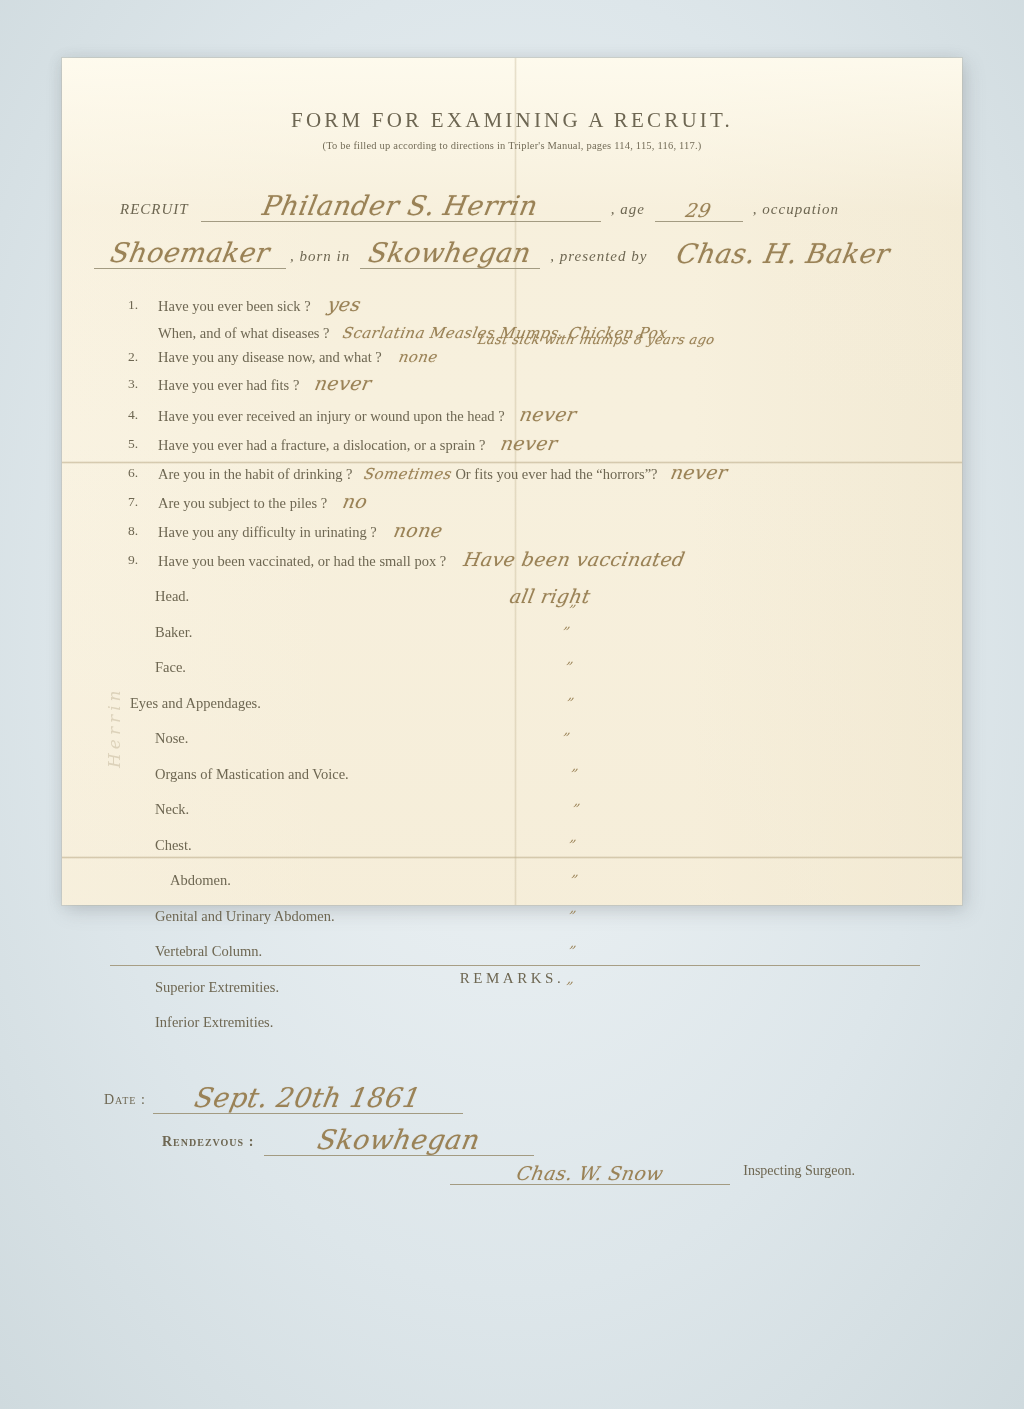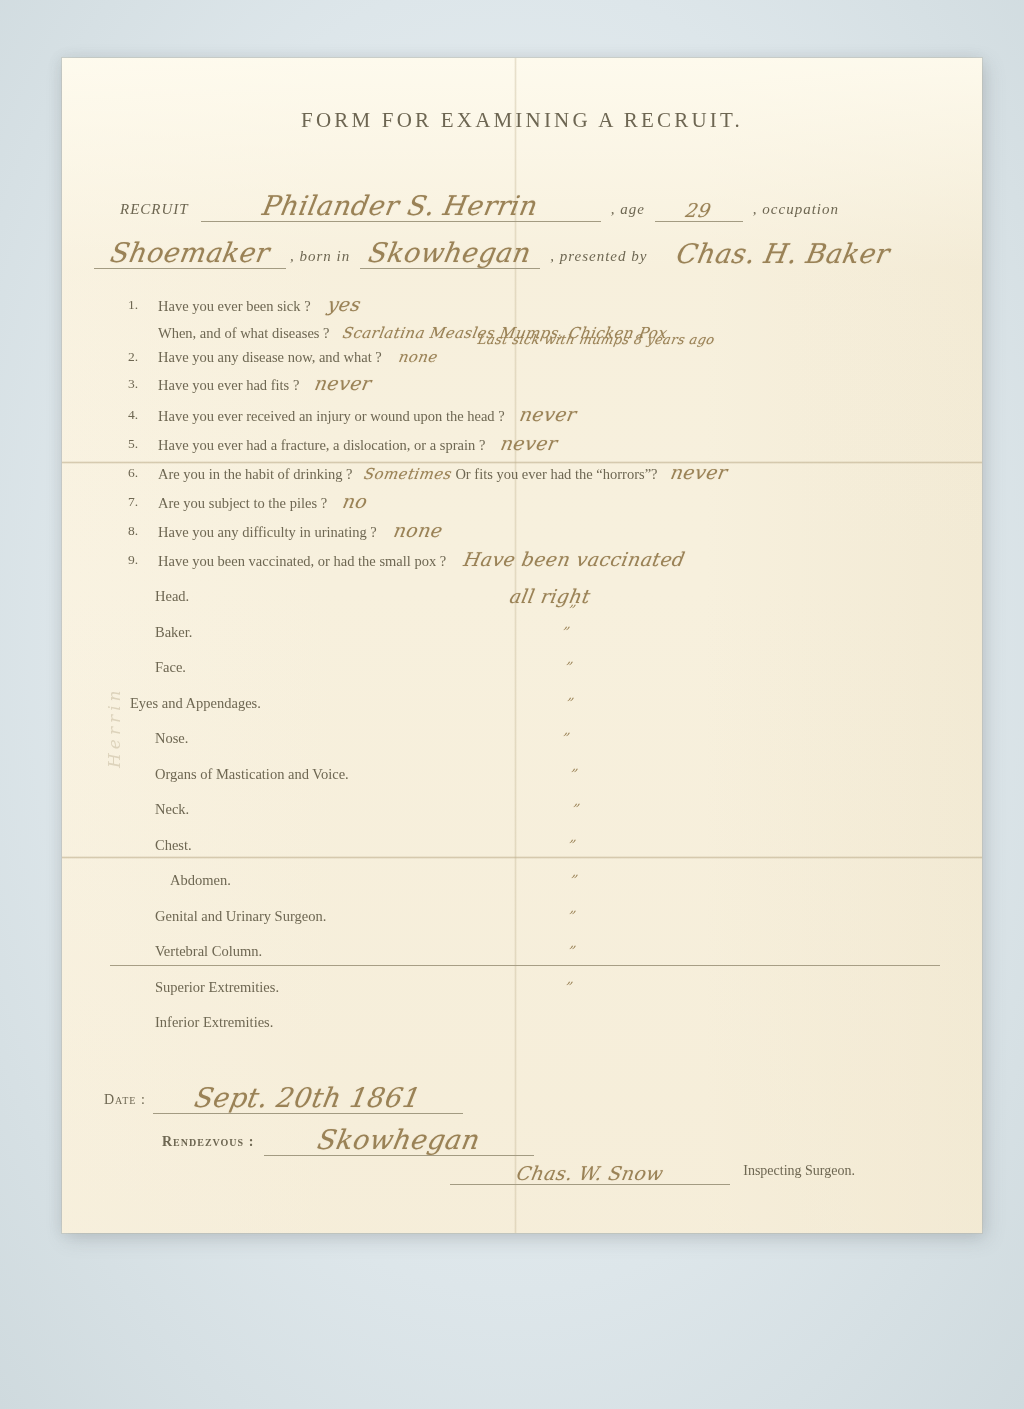--- a/index.html
+++ b/index.html
@@ -20,30 +20,29 @@
     inset: 0;
     background:
       radial-gradient(ellipse at 50% 45%, #eef3f5 0%, #dde6ea 60%, #cfdade 100%);
   }
   
   #paper {
     position: absolute;
     left: 62px;
     top: 58px;
     width: 900px;
-    height: 1175px;
+    height: 847px;
     background: #f7f0dd;
     background-image:
       linear-gradient(180deg, rgba(255,252,240,0.85) 0%, rgba(247,239,219,0.2) 18%, rgba(245,236,214,0.0) 45%, rgba(243,233,210,0.35) 100%),
       linear-gradient(90deg, rgba(250,244,228,0.6) 0%, rgba(245,237,216,0.0) 30%, rgba(244,235,212,0.0) 70%, rgba(238,229,205,0.55) 100%);
     box-shadow:
       0 0 0 1px rgba(180,170,145,0.25),
       4px 6px 18px rgba(90,95,100,0.22),
       -2px 0 12px rgba(90,95,100,0.10);
-    padding-left: 20px;
   }
   
   .fold {
     position: absolute;
     left: 0;
     width: 100%;
     height: 3px;
     background: linear-gradient(180deg, rgba(200,186,155,0.0), rgba(186,170,136,0.55), rgba(200,186,155,0.0));
     pointer-events: none;
   }
@@ -235,20 +234,21 @@
 <div id="scan-bg"></div>
 
 <div id="paper">
   <div class="fold f1"></div>
   <div class="fold f2"></div>
   <div class="fold-v v1"></div>
 
   <div id="content">
 
     <div id="title" class="printed">FORM FOR EXAMINING A RECRUIT.</div>
+    <div id="subtitle" class="printed">(To be filled up according to directions in Tripler's Manual, pages 114, 115, 116, 117.)</div>
 
     <div id="recruit-row">
       <span class="lbl-italic">RECRUIT</span>
       <span class="underline-field" style="width:400px; margin-left:8px; position:relative; top:4px;">
         <span class="hand big">Philander S. Herrin</span>
       </span>
       <span class="lbl-italic" style="margin-left:6px;">, age</span>
       <span class="underline-field" style="width:88px; margin-left:6px; position:relative; top:4px;">
         <span class="hand mid">29</span>
       </span>
@@ -365,39 +365,40 @@
         </div>
         <div class="part" style="margin-left:45px;">
           <span>Chest.</span>
           <span class="ditto" style="position:absolute; left:458px;">”</span>
         </div>
         <div class="part" style="margin-left:60px;">
           <span>Abdomen.</span>
           <span class="ditto" style="position:absolute; left:460px;">”</span>
         </div>
         <div class="part" style="margin-left:45px;">
-          <span>Genital and Urinary Surgeon.</span>
+          <span>Genital and Urinary Abdomen.</span>
           <span class="ditto" style="position:absolute; left:458px;">”</span>
         </div>
         <div class="part" style="margin-left:45px;">
           <span>Vertebral Column.</span>
           <span class="ditto" style="position:absolute; left:458px;">”</span>
         </div>
         <div class="part" style="margin-left:45px;">
           <span>Superior Extremities.</span>
           <span class="ditto" style="position:absolute; left:455px;">”</span>
         </div>
         <div class="part" style="margin-left:45px;">
           <span>Inferior Extremities.</span>
           <span class="ditto" style="position:absolute; left:458px; top:14px;">”</span>
         </div>
       </div>
     </div>
 
     <div id="rule-remarks"></div>
+    <div id="remarks-label" class="printed">REMARKS.</div>
 
     <div id="date-row">
       <span class="smallcaps" style="font-size:14px;">Date :</span>
       <span class="underline-field" style="width:310px; margin-left:4px; position:relative; top:6px;">
         <span class="hand big">Sept. 20th 1861</span>
       </span>
     </div>
 
     <div id="rendez-row">
       <span class="smallcaps" style="font-size:14px;font-weight:bold;">Rendezvous :</span>

